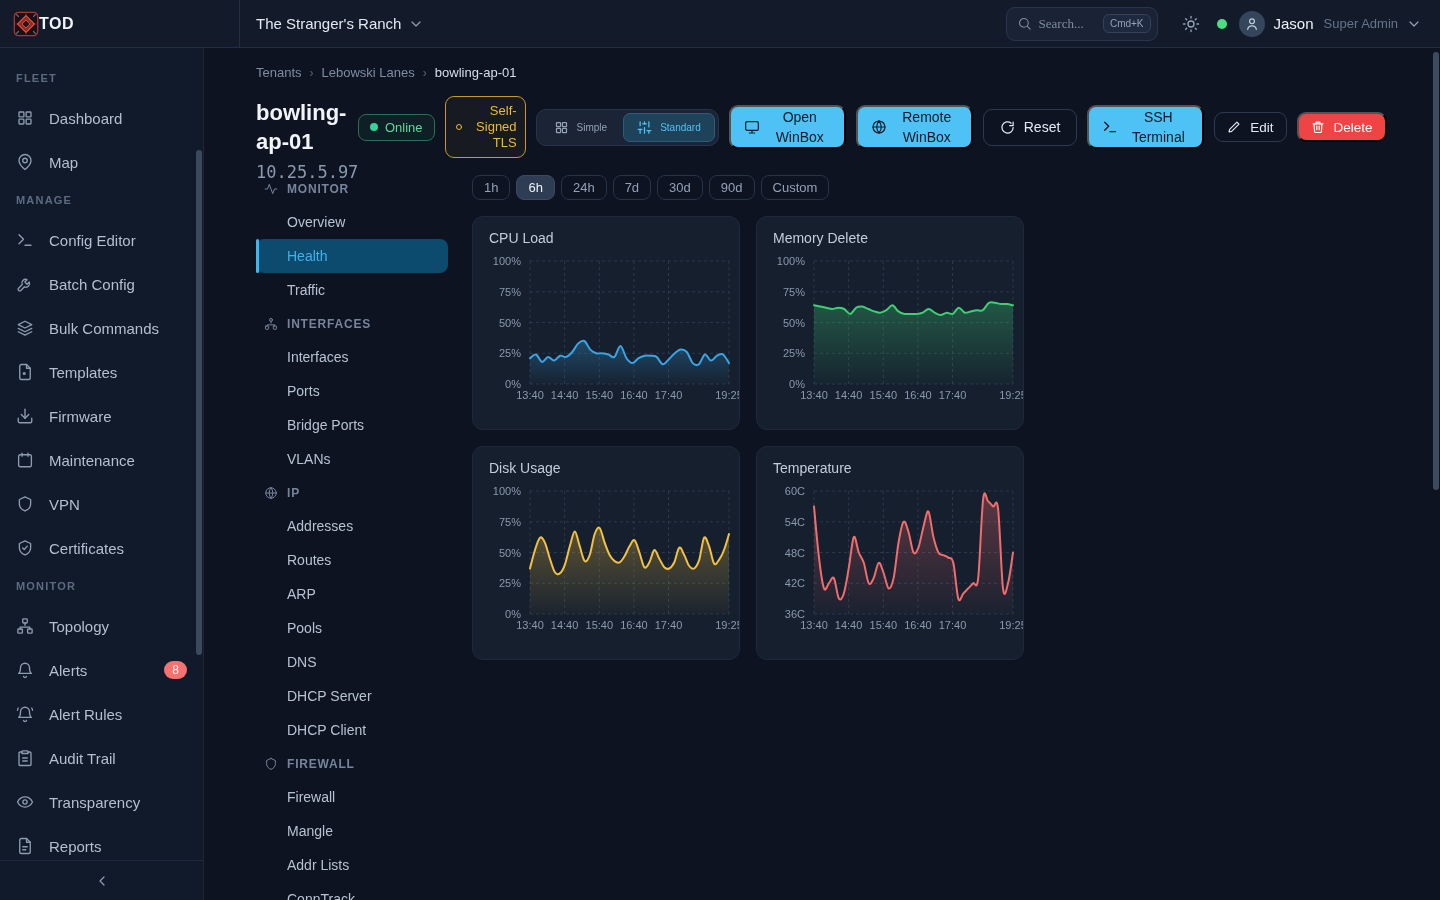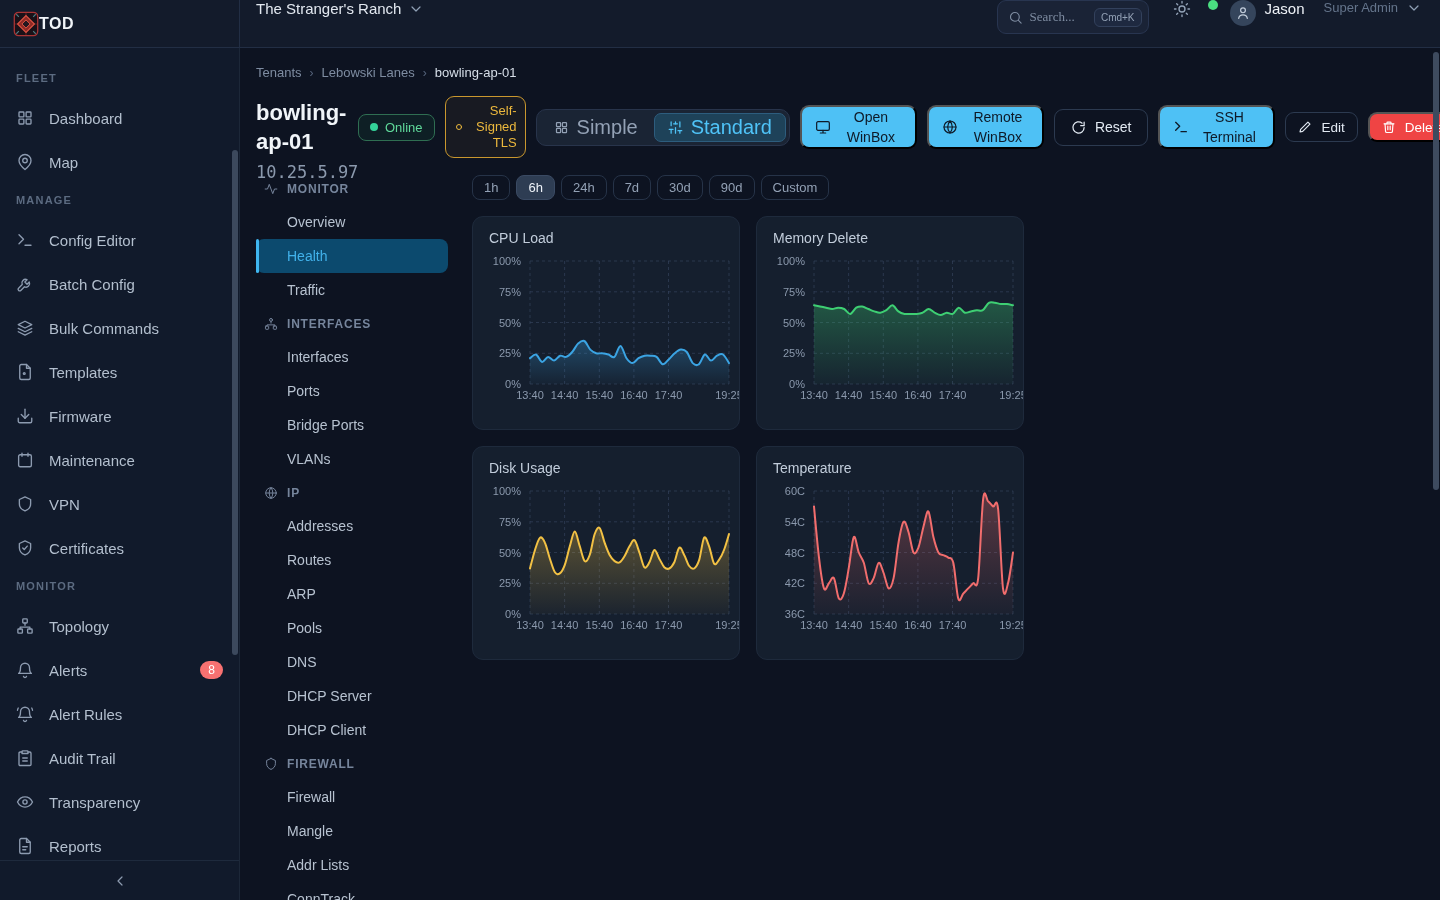--- a/index.html
+++ b/index.html
@@ -12,42 +12,42 @@
   }
   .icon { display:inline-flex; align-items:center; justify-content:center; flex:none; }
   .icon svg { display:block; }
 
   
   .topbar { position:absolute; top:0; left:0; right:0; height:48px;
             background:#131b2b; border-bottom:1px solid #222e44; display:flex; z-index:20; }
   .topbar-logo { width:240px; display:flex; align-items:center; 
                  padding-left:13px; border-right:1px solid #222e44; }
   .logo-text { font-size:16px; font-weight:bold; color:#f1f5f9; letter-spacing:0.5px; }
-  .topbar-main { flex:1; display:flex; align-items:flex-start; padding:0 18px 0 16px; }
+  .topbar-main { flex:1; display:flex; align-items:center; padding:0 18px 0 16px; }
   .tenant { display:flex; align-items:center; gap:7px; color:#e2e8f0; font-size:15px; cursor:pointer; }
   .tenant .icon { color:#8fa0b5; }
   .topbar-spacer { flex:1; }
   .searchbox { width:152px; height:34px; border:1px solid #283550; border-radius:9px;
                background:#1a2336; display:flex; align-items:center; gap:7px; padding:0 6px 0 10px; }
   .searchbox .icon { color:#7e8ca1; }
   .searchbox input { flex:1; min-width:0; background:transparent; border:none; outline:none;
                      color:#aab6c8; font-size:13px; font-family:Liberation Serif, serif; }
   .searchbox input::placeholder { color:#7e8ca1; }
   .kbd { border:1px solid #33415c; background:#1e2940; color:#93a1b5; font-size:10px;
          border-radius:6px; padding:3px 6px; white-space:nowrap; }
   .theme-btn { margin-left:24px; color:#93a3b8; cursor:pointer; }
   .status-dot { width:10px; height:10px; border-radius:50%; background:#4ade80; margin-left:17px; }
   .avatar { width:26px; height:26px; border-radius:50%; background:#35455c; color:#c4cfdd;
             display:flex; align-items:center; justify-content:center; margin-left:12px; cursor:pointer; }
   .user-name { margin-left:9px; color:#eef2f7; font-size:15px; }
-  .user-role { margin-left:19px; color:#64748b; font-size:13px; }
+  .user-role { margin-left:10px; color:#64748b; font-size:13px; }
   .user-chev { margin-left:8px; color:#8fa0b5; cursor:pointer; }
 
   
-  .sidebar { position:absolute; top:48px; left:0; bottom:0; width:240px;
+  .sidebar { position:absolute; top:48px; left:0; bottom:0; width:204px;
              background:#111a2b; border-right:1px solid #1c2738; z-index:10;padding-left:10px; }
   .side-scroll { position:absolute; top:0; left:0; right:0; bottom:40px; overflow:hidden; padding-top:14px; }
   .side-section-label { padding:10px 16px 12px; font-size:11px; font-weight:bold;
                         letter-spacing:1.2px; color:#5c6b81; }
   .side-item { height:44px; display:flex; align-items:center; gap:15px; padding:0 16px;
                color:#b3bfce; font-size:15px; cursor:pointer; }
   .side-item .icon { color:#8d9bb0; }
   .side-badge { margin-left:auto; background:#f87171; color:#fff; font-size:12px;
                 border-radius:10px; padding:2px 8px; line-height:1.2; }
   .sidebar-thumb { position:absolute; top:102px; right:1px; width:6px; height:505px;
@@ -77,21 +77,21 @@
                   color:#5fd89a; font-size:13px; flex:none; }
   .badge-online .dot { width:8px; height:8px; border-radius:50%; background:#34d399; }
   .badge-tls { display:flex; align-items:center; gap:5px; min-height:57px; padding:6px 8px;
                border:1px solid #c9972e; border-radius:9px; background:rgba(201,151,46,0.06);
                color:#ecb83d; font-size:13px; line-height:16px; flex:none; }
   .badge-tls .tls-text { width:48px; text-align:right; }
   .badge-tls .icon { color:#ecb83d; }
   .segmented { display:flex; align-items:center; gap:2px; background:#1a2434; border:1px solid #28344b;
                border-radius:10px; padding:3px; height:37px; flex:none; }
   .seg-opt { display:flex; align-items:center; gap:8px; height:29px; padding:0 13px;
-             border-radius:7px; font-size:20px; color:#93a1b5; cursor:pointer; border:1px solid transparent; }
+             border-radius:7px; font-size:10px; color:#93a1b5; cursor:pointer; border:1px solid transparent; }
   .seg-opt.selected { background:#1e4259; border-color:#2d5d7e; color:#4fc3f7; }
   .btn { display:flex; align-items:center; justify-content:center; gap:9px; border-radius:9px;
          cursor:pointer; flex:none; font-size:14px; }
   .btn-cyan { background:#4ec1f5; color:#0e1a28; height:44px; padding:0 13px; }
   .btn-cyan .lbl { max-width:62px; text-align:center; line-height:20px; }
   .btn-cyan .icon { color:#17344a; }
   .btn-outline { border:1px solid #2c3a50; color:#e2e9f2; background:transparent; }
   .btn-reset { height:37px; padding:0 16px; }
   .btn-edit { height:30px; padding:0 12px; font-size:13.5px; }
   .btn-danger { background:#ef4444; color:#fff; height:30px; padding:0 12px; font-size:13.5px; }

